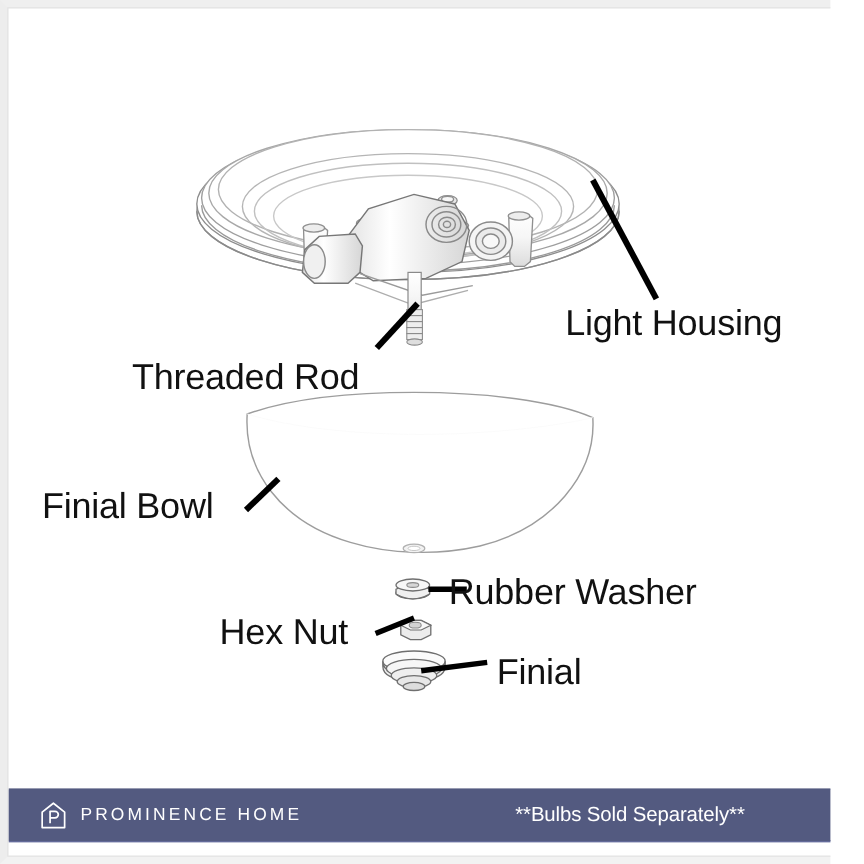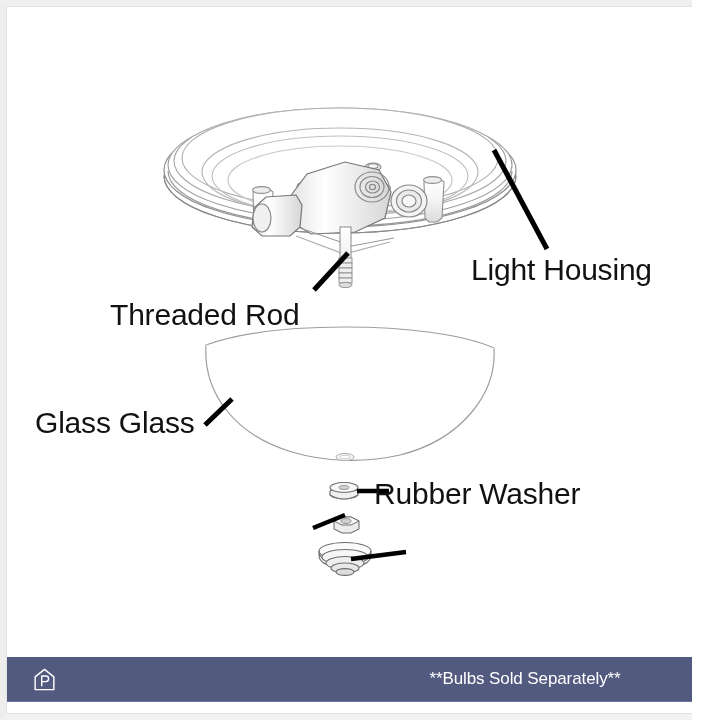--- a/index.html
+++ b/index.html
@@ -226,32 +226,35 @@
       <line x1="357" y1="491" x2="389" y2="491" stroke-width="4.5"></line>
       <line x1="313" y1="528" x2="345" y2="515" stroke-width="4.5"></line>
       <line x1="351" y1="559" x2="406" y2="552" stroke-width="4.5"></line>
     </g>
   </svg>
 
   <div class="label" style="left:471px; top:255px;">Light Housing</div>
 
   <div class="label" style="left:110px; top:300px;">Threaded Rod</div>
 
-  <div class="label" style="left:35px; top:408px;">Glass Glass</div>
+  <div class="label" style="left:35px; top:408px;">Finial Bowl</div>
 
   <div class="label" style="left:374px; top:479px;">Rubber Washer</div>
 
-
+  <div class="label" style="left:183px; top:513px;">Hex Nut</div>
+
+  <div class="label" style="left:414px; top:546px;">Finial</div>
 
   <div class="footer">
     <div class="footer-left">
       <svg class="brand-logo" viewBox="0 0 22 24">
         <path d="M1.2 9.2 L11 1.4 L20.8 9.2 L20.8 22.6 L1.2 22.6 Z" fill="none" stroke="#ffffff" stroke-width="1.5" stroke-linejoin="round"></path>
         <path d="M8.1 18.2 L8.1 8.4 L12.4 8.4 A2.9 2.9 0 0 1 12.4 14.2 L8.1 14.2" fill="none" stroke="#ffffff" stroke-width="1.5" stroke-linejoin="round" stroke-linecap="square"></path>
       </svg>
+      <div class="brand-name">PROMINENCE HOME</div>
     </div>
     <div class="footer-right">
       <span>**Bulbs Sold Separately**</span>
     </div>
   </div>
 
   <div class="frame-border"></div>
   <div class="frame-border-inner"></div>
 </div>
 

